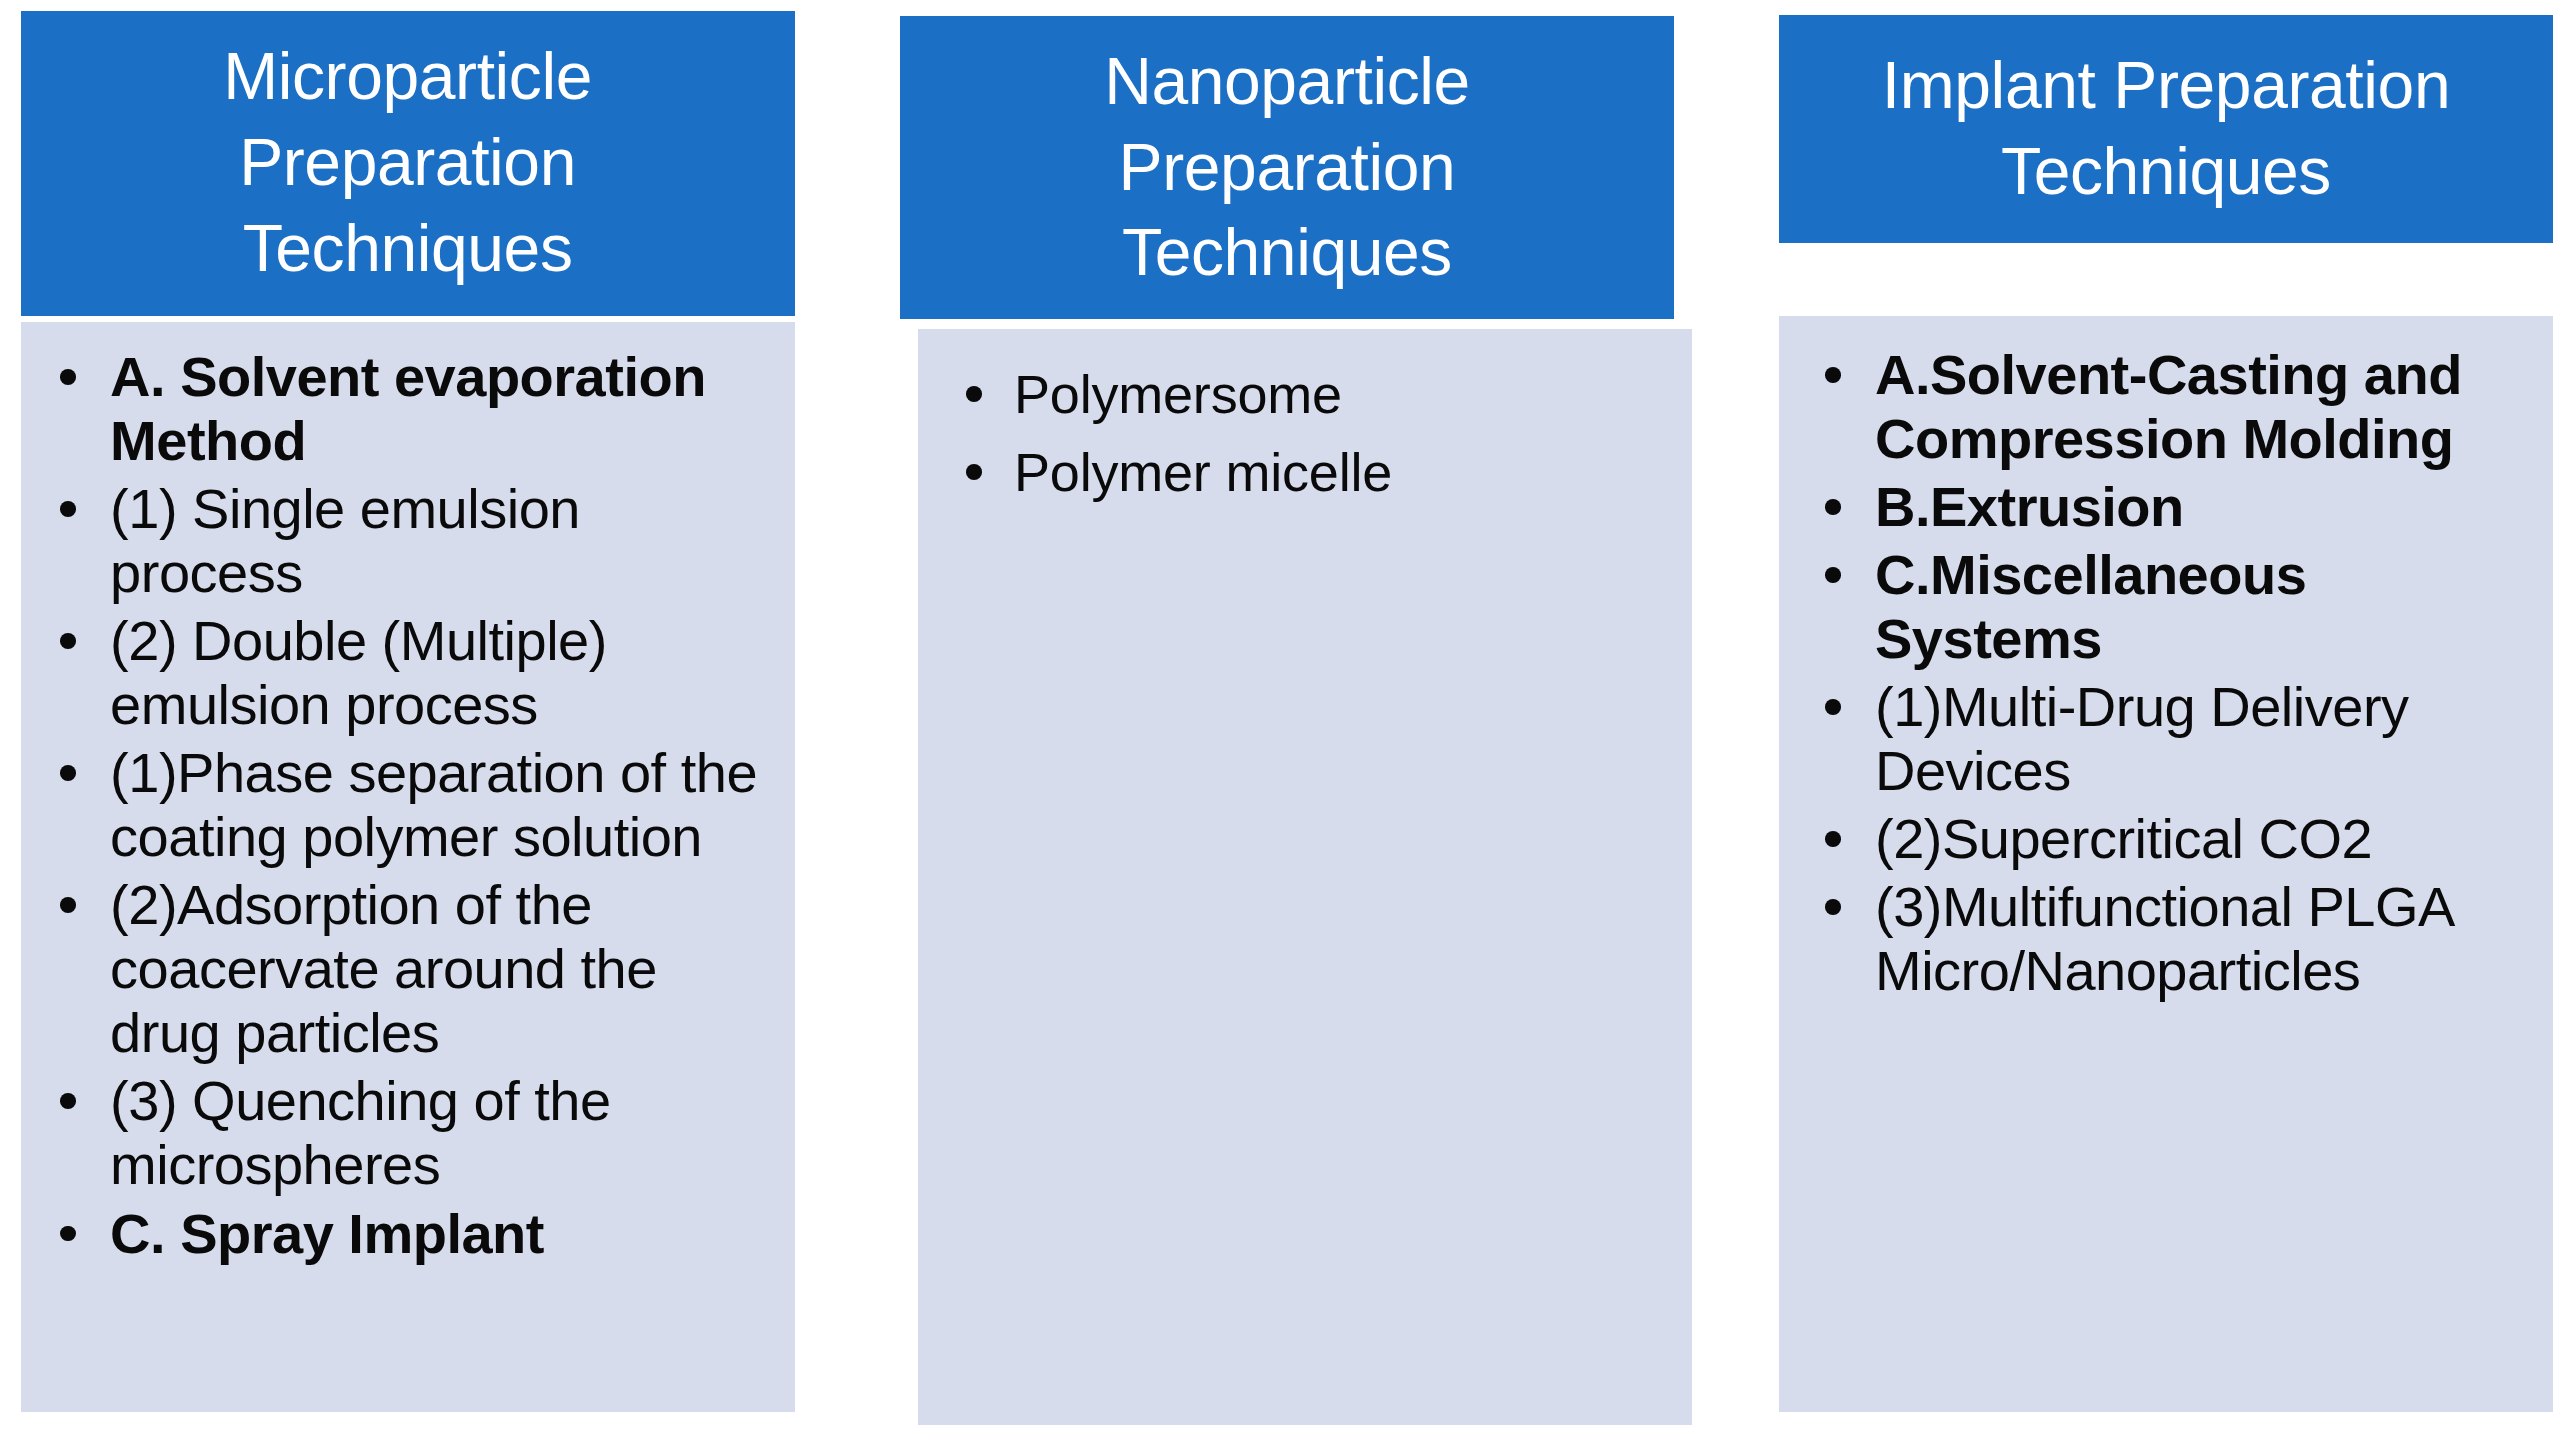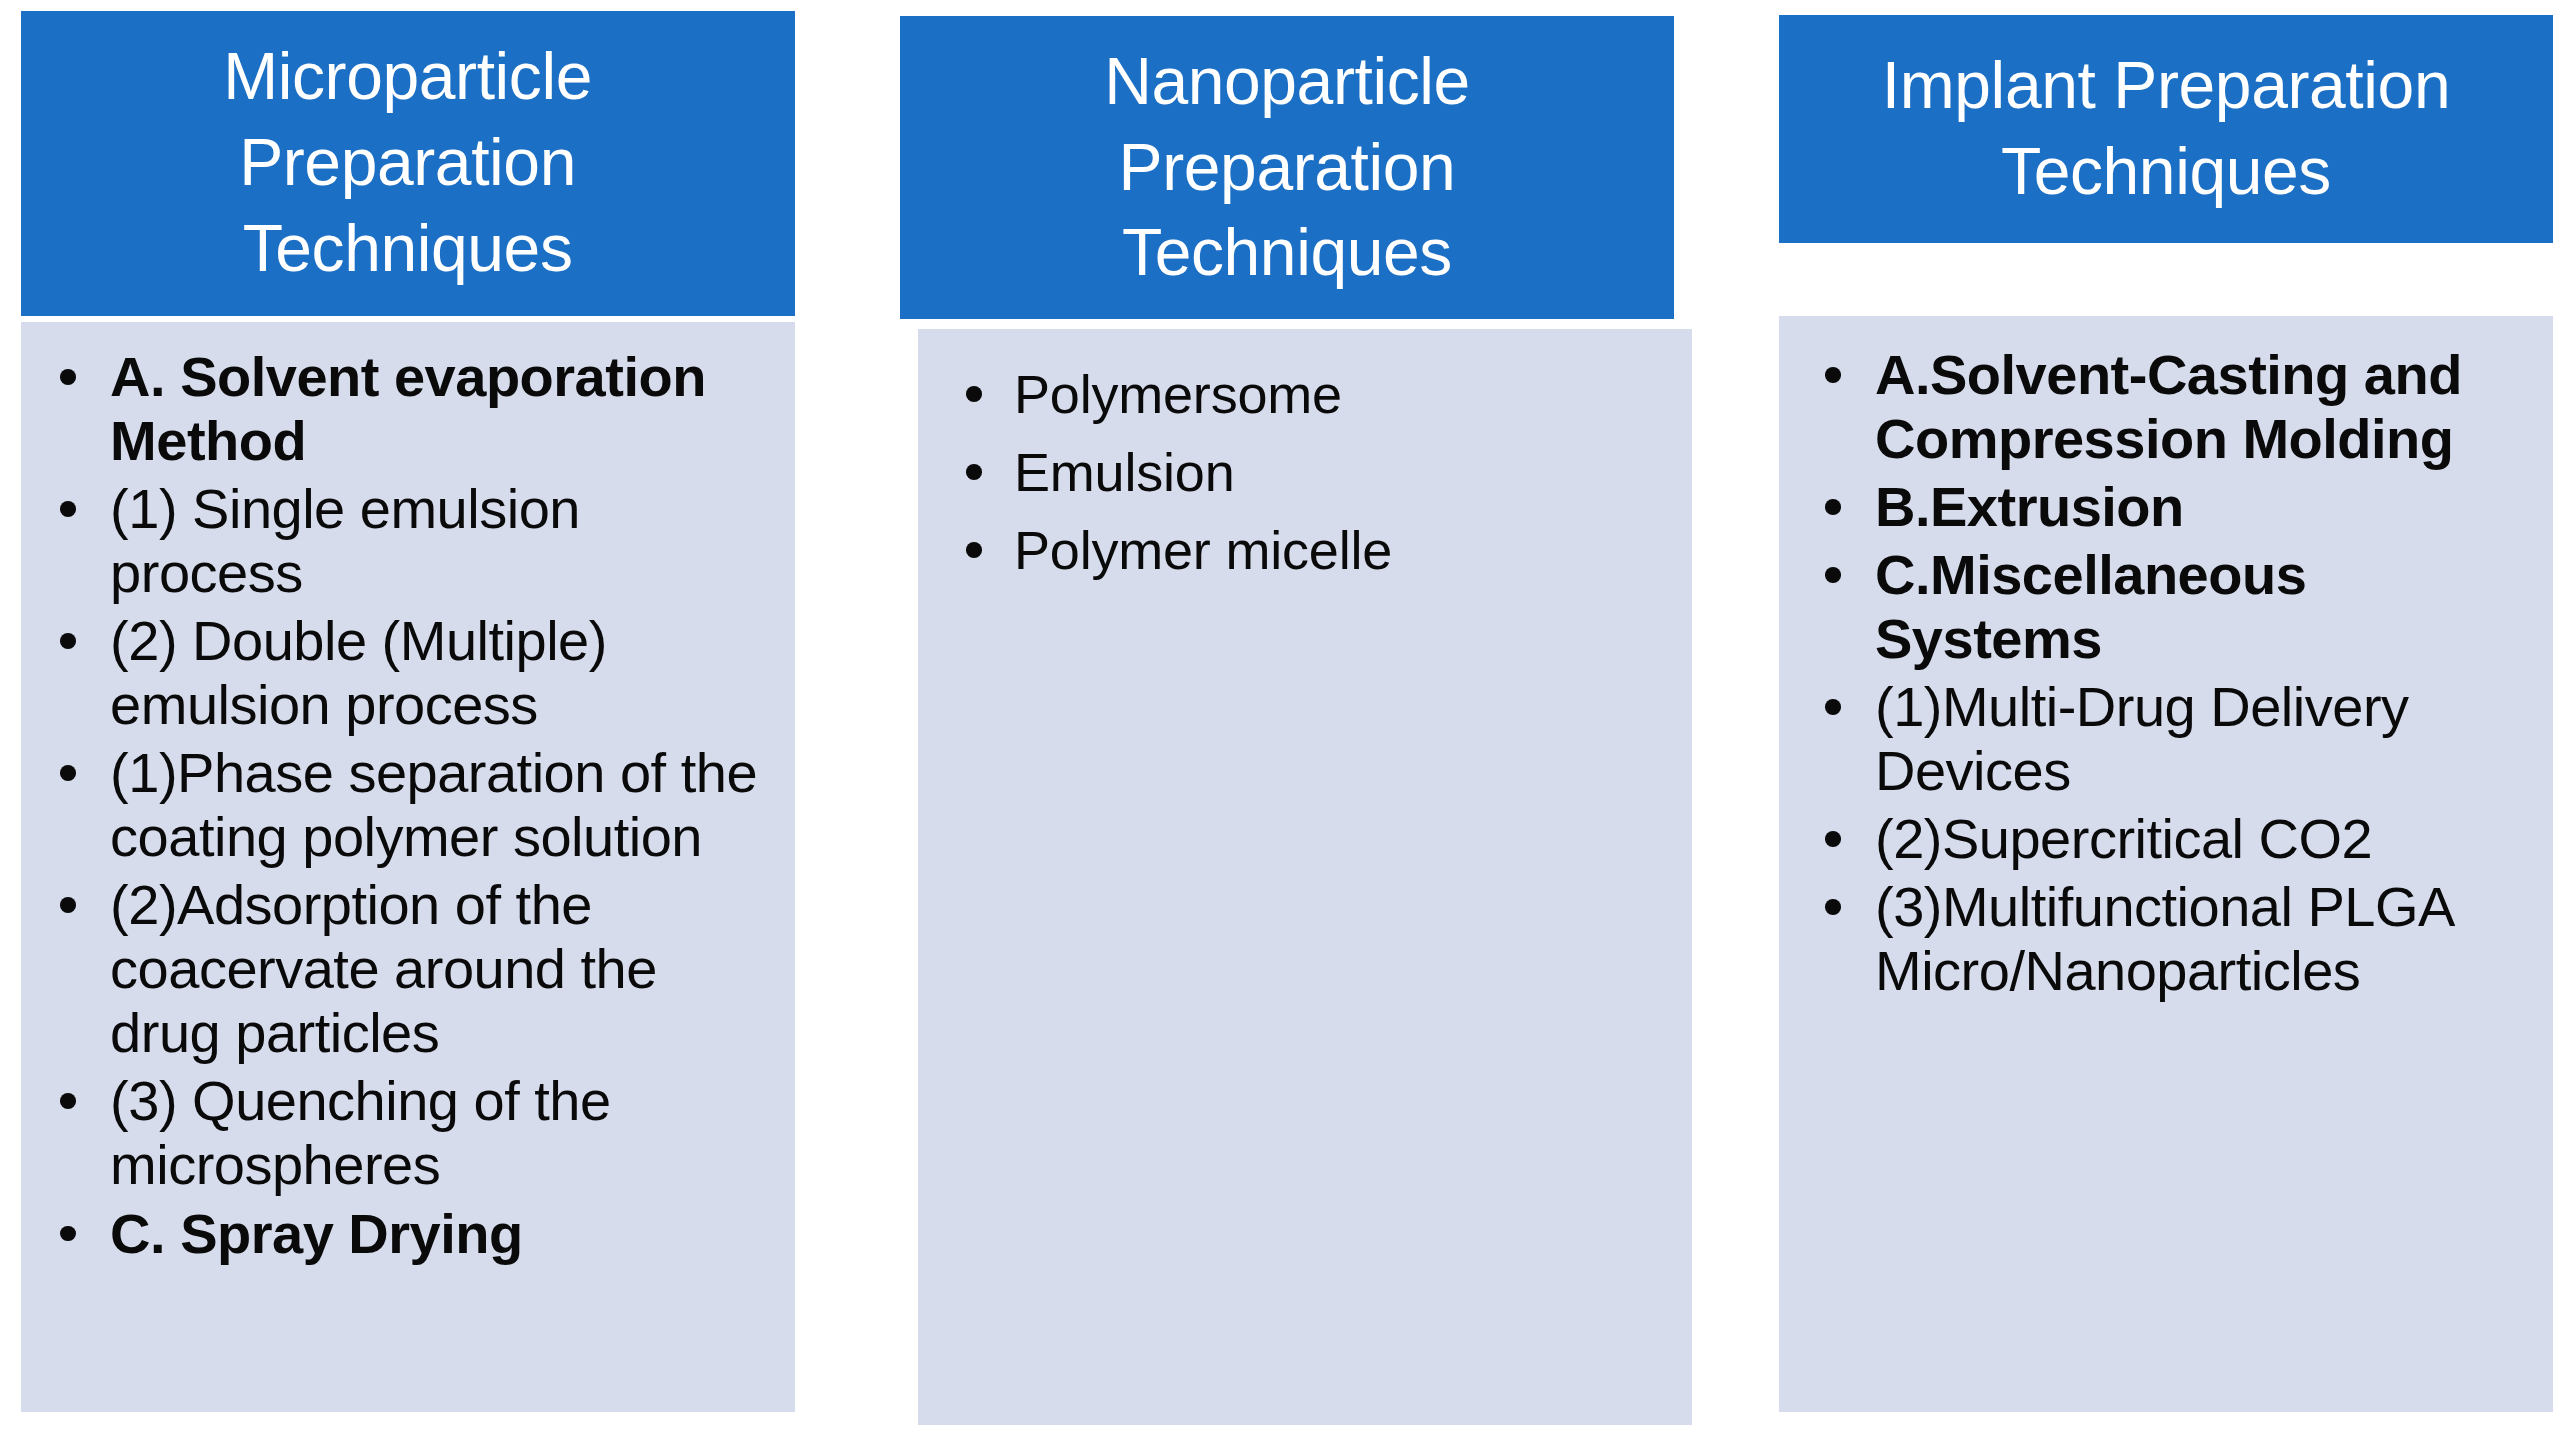--- a/index.html
+++ b/index.html
@@ -144,21 +144,21 @@
           <span class="bullet-text">(2)Adsorption of the coacervate around the drug particles</span>
         </li>
 
         <li class="bullet-item" style="color: rgb(10, 10, 10);">
           <span class="bullet-dot" style="background: rgb(10, 10, 10);"></span>
           <span class="bullet-text">(3) Quenching of the microspheres</span>
         </li>
 
         <li class="bullet-item bold" style="color: rgb(10, 10, 10);">
           <span class="bullet-dot" style="background: rgb(10, 10, 10);"></span>
-          <span class="bullet-text">C. Spray Drying</span>
+          <span class="bullet-text">C. Spray Implant</span>
         </li>
 
       </ul>
     </div>
   </div>
 
   <div class="col" id="col-nano">
 
     <div class="card-header" style="background: rgb(27, 111, 196); color: rgb(255, 255, 255);">
       <div class="card-header-text">Nanoparticle
@@ -167,24 +167,20 @@
     </div>
 
     <div class="card-body" style="background: rgb(214, 220, 236);">
       <ul class="bullet-list">
 
         <li class="bullet-item" style="color: rgb(10, 10, 10);">
           <span class="bullet-dot" style="background: rgb(10, 10, 10);"></span>
           <span class="bullet-text">Polymersome</span>
         </li>
 
-        <li class="bullet-item" style="color: rgb(10, 10, 10);">
-          <span class="bullet-dot" style="background: rgb(10, 10, 10);"></span>
-          <span class="bullet-text">Emulsion</span>
-        </li>
 
         <li class="bullet-item" style="color: rgb(10, 10, 10);">
           <span class="bullet-dot" style="background: rgb(10, 10, 10);"></span>
           <span class="bullet-text">Polymer micelle</span>
         </li>
 
       </ul>
     </div>
   </div>
 

